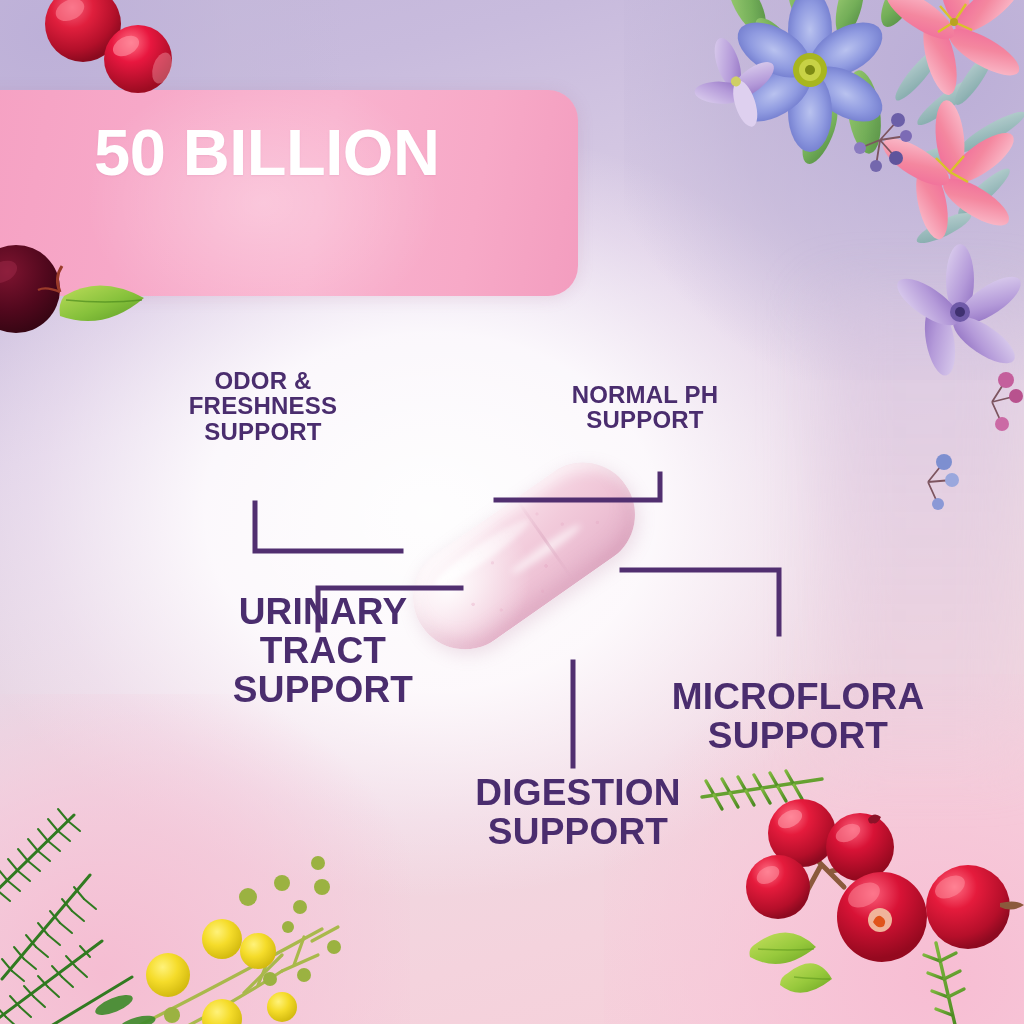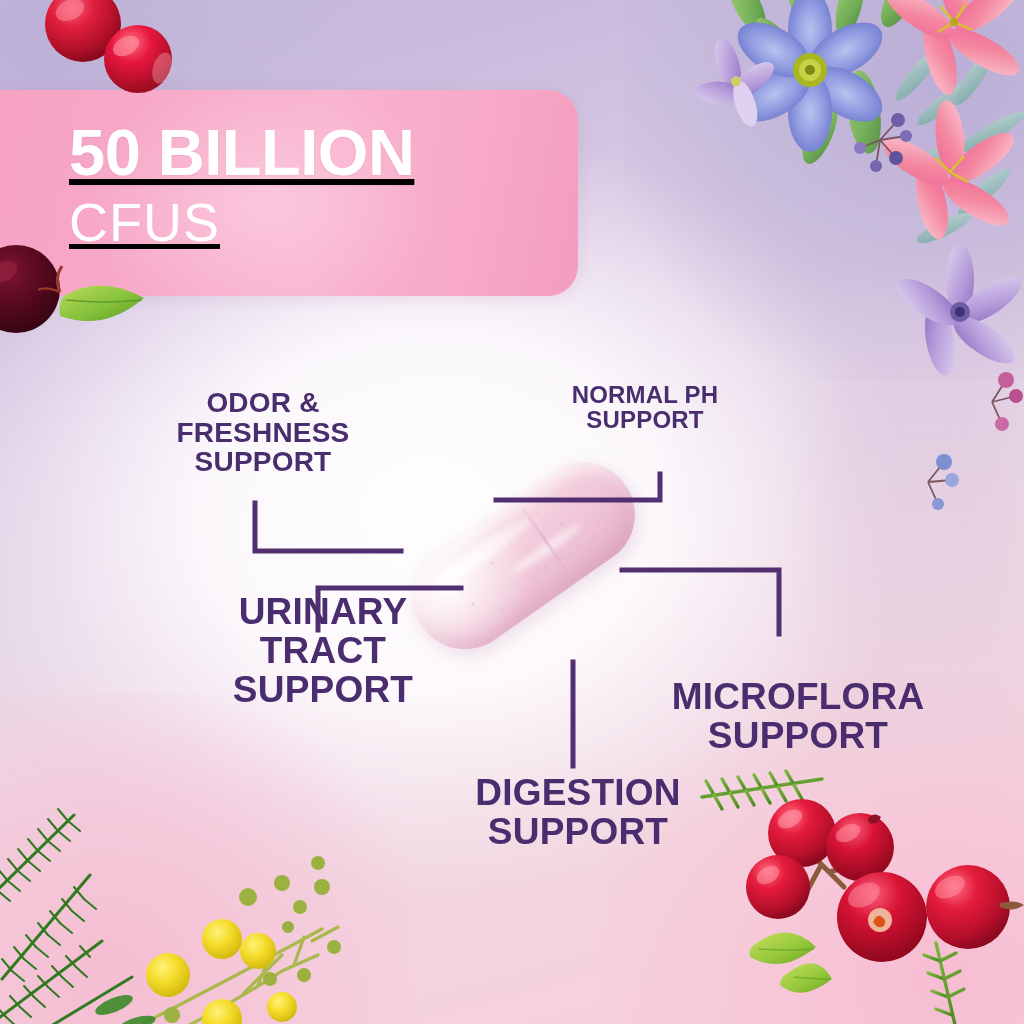--- a/index.html
+++ b/index.html
@@ -62,21 +62,21 @@
     border-radius:0 30px 30px 0;
     background:linear-gradient(100deg,#f5a0c2 0%, #f7a8c8 28%, #f9b2ce 58%, #f7a9c7 82%, #f39dbf 100%);
     box-shadow:0 2px 16px rgba(180,110,150,0.18);
     overflow:hidden;
   }
   .banner-sheen {
     position:absolute; left:20%; top:-10%; width:58%; height:130%;
     background:radial-gradient(ellipse at 50% 50%, rgba(255,255,255,0.30), rgba(255,255,255,0) 70%);
   }
   .banner-inner {
-    position:absolute; left:109px; top:30px; right:24px;text-decoration:underline;
+    position:absolute; left:134px; top:30px; right:24px;
   }
   .banner-line1 {
     font-size:65px; font-weight:700; letter-spacing:-0.5px;
     color:#ffffff; line-height:1.0;
     text-shadow:0 1px 2px rgba(200,120,160,0.20);
   }
   .banner-line2 {
     font-size:54px; font-weight:400; letter-spacing:1px;
     color:#ffffff; line-height:1.15; margin-top:6px;
   }
@@ -137,21 +137,21 @@
   
   .label {
     position:absolute;
     color:#4a2d6e;
     font-weight:700;
     line-height:1.06;
     letter-spacing:0.2px;
     text-align:center;
     white-space:pre-line;
   }
-  #label-odor      { left:118px;  top:368px; width:290px; font-size:28px;margin-top:20px; }
+  #label-odor      { left:118px;  top:368px; width:290px; font-size:24px; }
   #label-ph        { left:480px;  top:382px; width:330px; font-size:24px; }
   #label-urinary   { left:178px;  top:592px; width:290px; font-size:37px; }
   #label-microflora{ left:628px;  top:633px; width:340px; font-size:37px;margin-top:44px; }
   #label-digestion { left:428px;  top:773px; width:300px; font-size:37px; }
 
   
   .deco { position:absolute; pointer-events:none; }
   #deco-cranberries-tl { left:-10px; top:-16px;  width:260px; height:350px; z-index:3; }
   #deco-florals-tr     { right:-8px; top:-18px;  width:340px; height:600px; z-index:3; }
   #deco-mimosa-bl      { left:-18px; bottom:-10px; width:360px; height:255px; z-index:3; }
@@ -522,21 +522,20 @@
     <path d="M54 178 q34-26 62 2 q-34 28-66 10 q-2-8 4-12z" fill="url(#cbLeaf)"></path>
     <path d="M88 206 q28-22 44 6 q-30 24-52 6 q0-8 8-12z" fill="url(#cbLeaf)"></path>
     <path d="M58 182 q32 2 56 0" stroke="#5f9a1e" stroke-width="1.6" fill="none" opacity="0.6"></path>
     <path d="M94 210 q22 2 36 2" stroke="#5f9a1e" stroke-width="1.5" fill="none" opacity="0.6"></path>
   </svg>
 
   <div class="banner">
     <div class="banner-sheen"></div>
     <div class="banner-inner">
       <div class="banner-line1">50 BILLION</div>
-      <div class="banner-line2">CFUS</div>
     </div>
   </div>
 
   <div class="capsule-wrap">
     <div class="capsule">
       <div class="capsule-speckle"></div>
       <div class="capsule-gloss"></div>
       <div class="capsule-gloss2"></div>
       <div class="capsule-seam"></div>
     </div>

